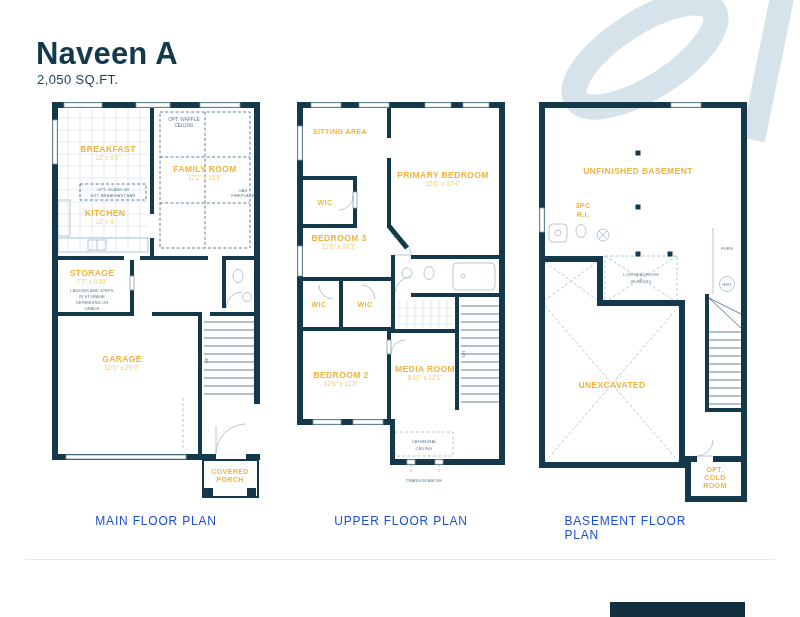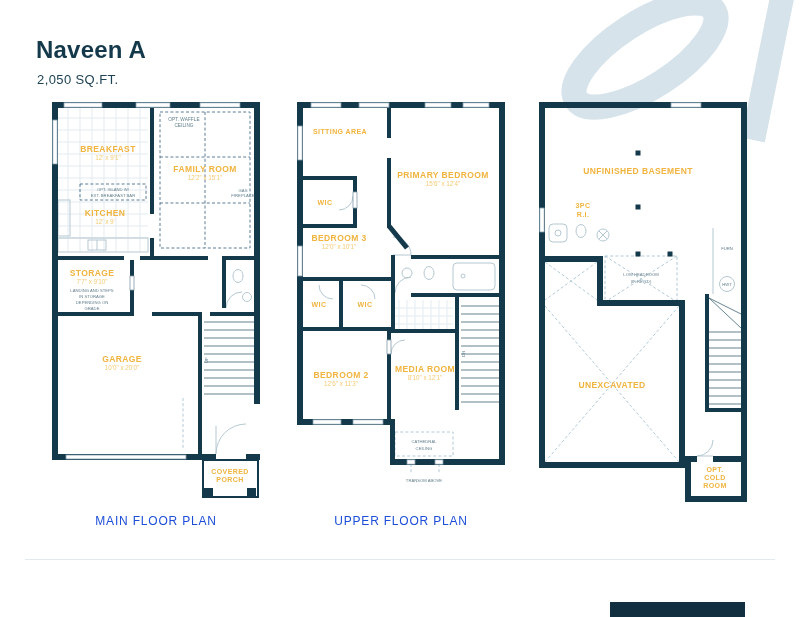--- a/index.html
+++ b/index.html
@@ -1,19 +1,19 @@
 <!DOCTYPE html>
 <html><head>
 <meta charset="utf-8">
 <style>
   html,body{margin:0;padding:0;background:#fff;}
   #page{position:relative;width:800px;height:617px;background:#ffffff;overflow:hidden;
         font-family:"Liberation Sans",sans-serif;}
   
-  #title{position:absolute;left:36px;top:36px;font-size:24px;font-weight:bold;color:#14394B;letter-spacing:0.2px;}
+  #title{position:absolute;left:36px;top:36px;font-size:31px;font-weight:bold;color:#14394B;letter-spacing:0.2px;}
   #sqft{position:absolute;left:37px;top:72px;font-size:13px;color:#1E4254;letter-spacing:0.4px;}
   
   .caption{position:absolute;top:514px;transform:translateX(-50%);font-size:12px;color:#1d4ed8;letter-spacing:0.8px;}
   
   #rule{position:absolute;left:25px;top:559px;width:750px;height:1px;background:#E3E9ED;}
   #disclaimer{position:absolute;left:33px;top:572px;font-size:11px;color:#21414F;}
   #logo{position:absolute;left:610px;top:558px;width:135px;height:59px;background:#112F3F;
         display:flex;flex-direction:column;align-items:center;justify-content:center;margin-top:44px;}
   #logo .word{font-size:17px;letter-spacing:3.5px;color:#D9A83C;font-weight:normal;}
   #logo .word .o{color:#E9F0F3;}
@@ -294,20 +294,21 @@
     <text class="rns" x="46" y="117">R.I.</text>
     <text class="nts" x="104" y="176">LOW HEADROOM</text>
     <text class="nts" x="104" y="183">(IF REQ'D)</text>
     <text class="rn" x="75" y="288">UNEXCAVATED</text>
     <text class="nts" x="190" y="150">FURN</text>
     <text class="nts" x="190" y="186">HWT</text>
     <text class="rns" x="178" y="372">OPT.</text>
     <text class="rns" x="178" y="380">COLD</text>
     <text class="rns" x="178" y="388">ROOM</text>
   </svg>
+  <div class="caption" style="left:643px;">BASEMENT FLOOR PLAN</div>
 
   <div id="rule"></div>
   <div id="logo">
     <div class="word"><span>FUSI</span><span class="o">O</span><span>N</span></div>
     <div class="sub">HOMES</div>
   </div>
 
 </div>
 
 </body></html>

